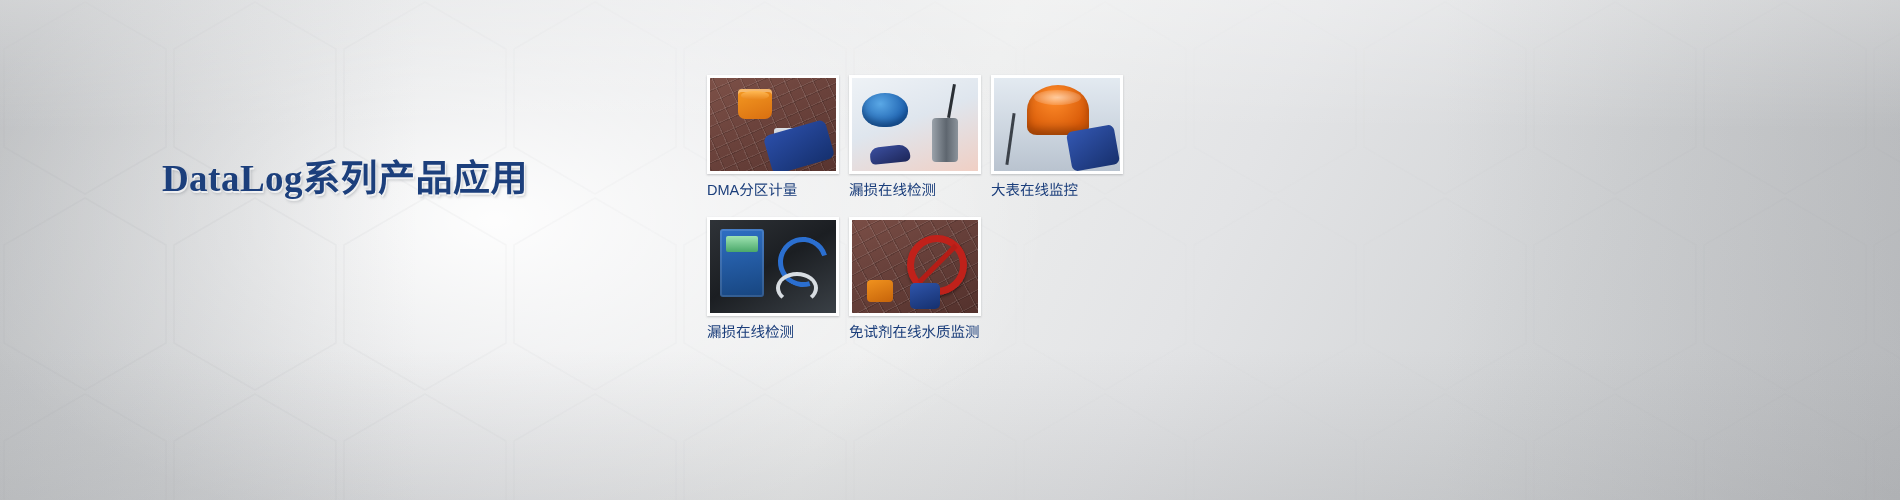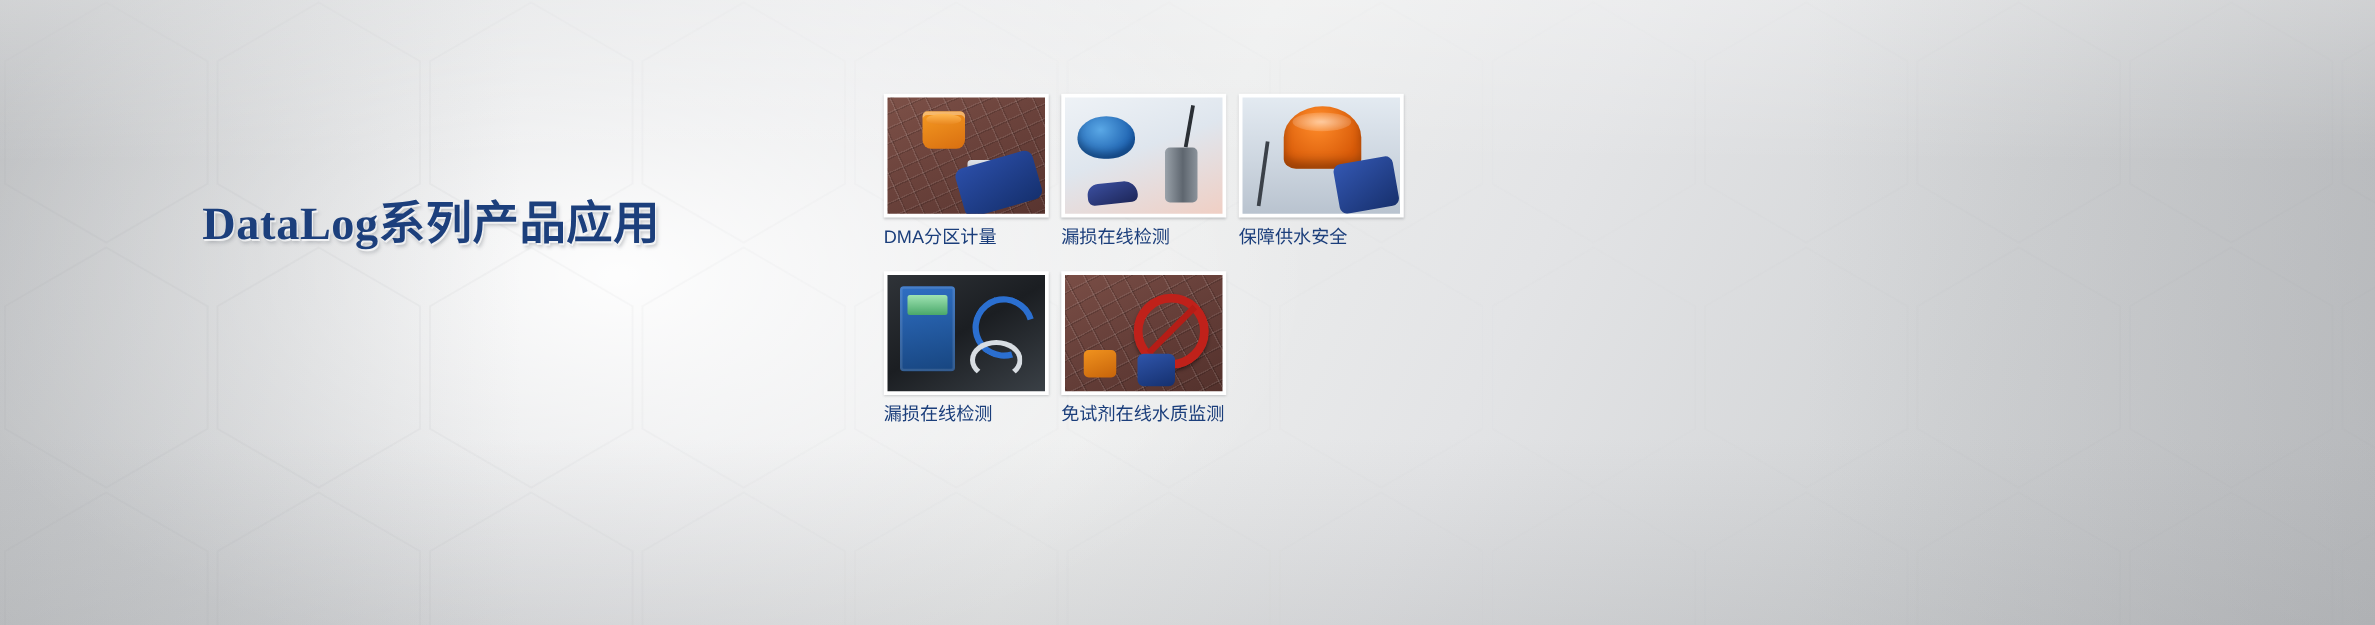--- a/index.html
+++ b/index.html
@@ -397,21 +397,21 @@
       </div>
 
       <div class="cell">
         <div class="thumb">
           <div class="photo p3">
             <span class="dome"></span>
               <span class="rod"></span>
               <span class="gate"></span>
           </div>
         </div>
-        <div class="caption">保障供水安全</div>
+        <div class="caption">大表在线监控</div>
       </div>
 
 
     </div>
 
     <div class="grid-row">
 
 
       <div class="cell">
         <div class="thumb">

